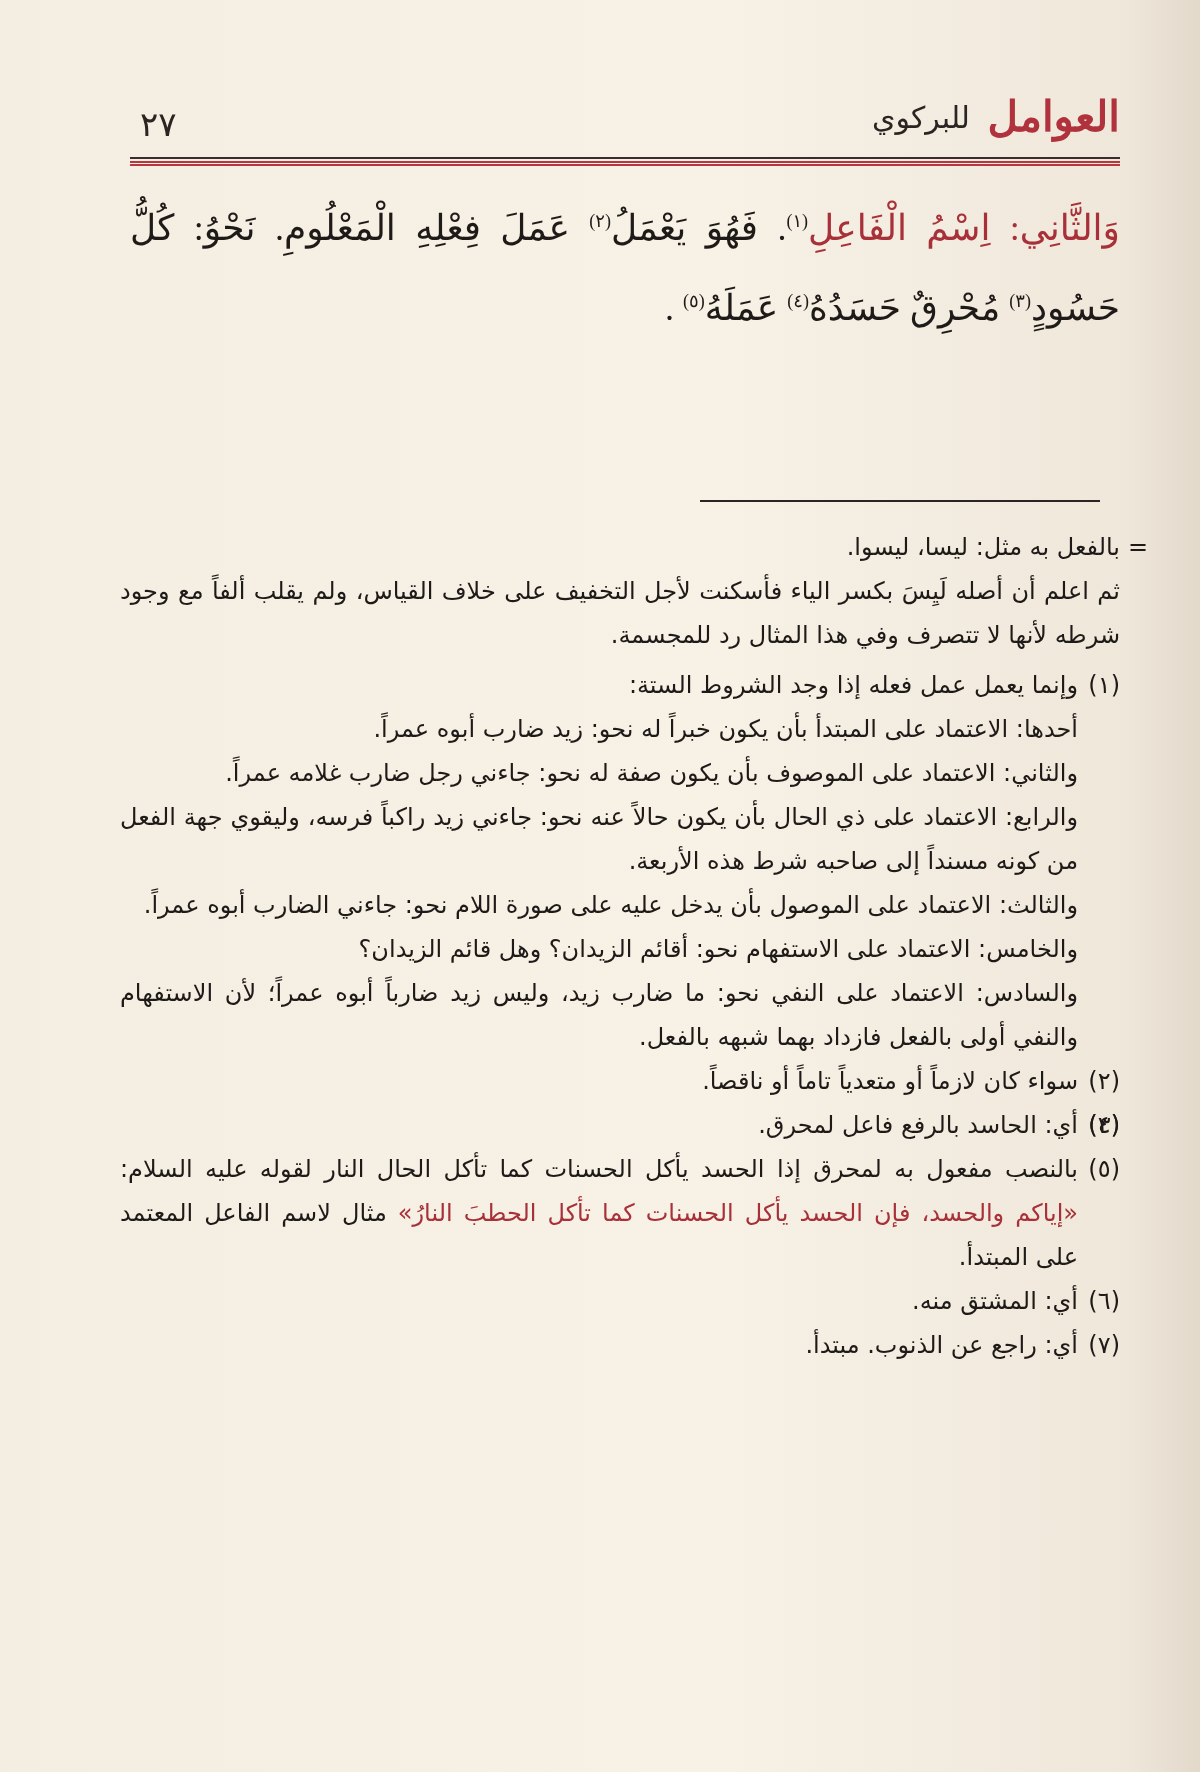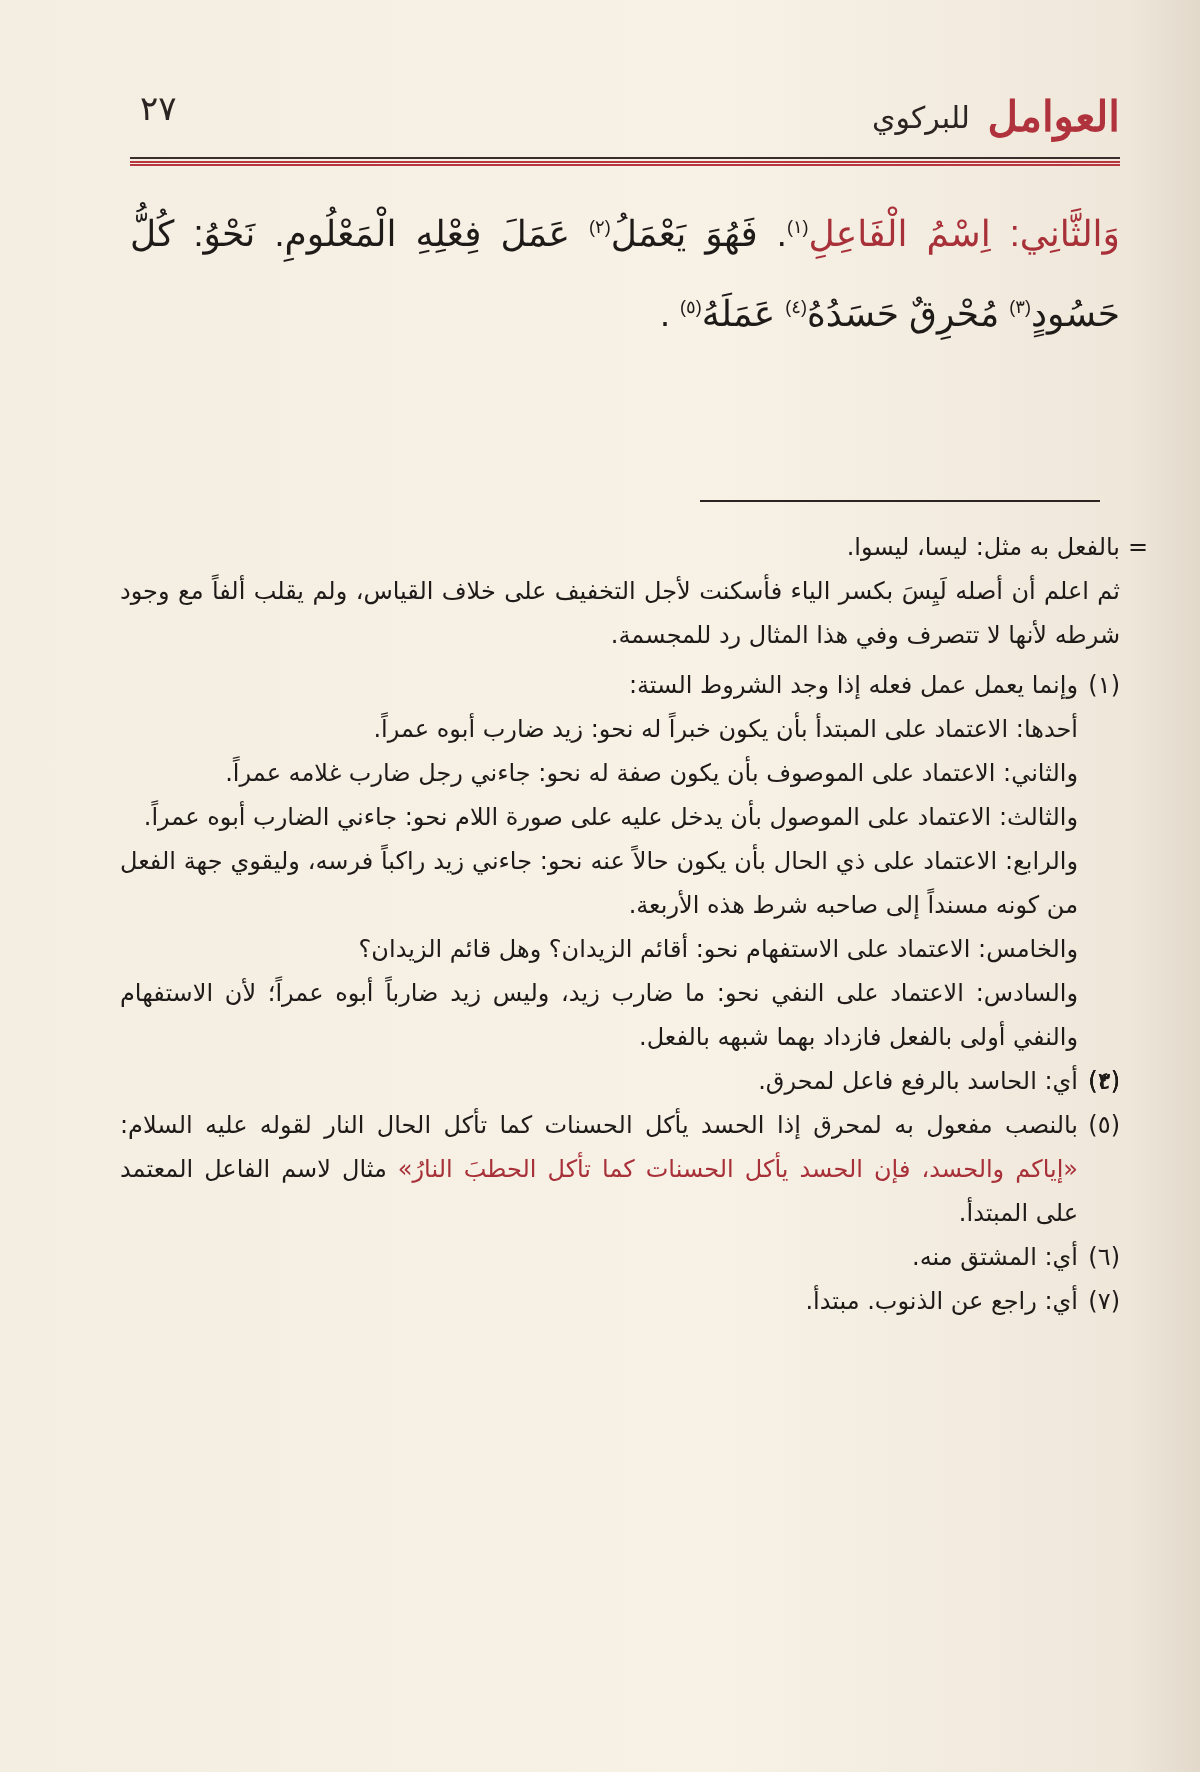--- a/index.html
+++ b/index.html
@@ -26,34 +26,34 @@
     position: absolute; right: 0; top: 12px;
     font-family: "DejaVu Serif", serif;
     font-size: 42px; line-height: 70px;
     color: #b0323c; font-weight: bold;
   }
   .author {
     position: absolute; right: 150px; top: 30px;
     font-size: 30px; color: #2a2422;
   }
   .page-number {
-    position: absolute; left: 10px; top: 18px;
+    position: absolute; left: 10px; top: 34px;
     font-size: 34px; color: #2a2422; font-family: "DejaVu Serif", serif;
   }
   .header-rule {
     position: absolute; top: 157px; left: 130px; width: 990px; height: 9px;
   }
   .header-rule .r1 { height: 2px; background: #3a2d2c; }
   .header-rule .r2 { height: 2px; background: #b8363f; margin-top: 2px; }
   .header-rule .r3 { height: 2px; background: #b8363f; margin-top: 1px; }
 
   
   .main {
-    position: absolute; top: 194px; left: 130px; width: 990px;
-    font-family: Liberation Sans, sans-serif;
+    position: absolute; top: 188px; left: 130px; width: 990px;
+    font-family: Liberation Serif, serif;
     font-size: 36px; line-height: 80px;
     text-align: justify;
   }
   .main p { margin: 0 0 20px 0; }
   .red { color: #a83038; }
   sup.ref { font-size: 18px; vertical-align: super; line-height: 0; }
 
   .footnote-rule {
     position: absolute; top: 500px; left: 700px; width: 400px; height: 2px;
     background: #2a2422;
@@ -106,27 +106,28 @@
       <span>بالفعل به مثل: ليسا، ليسوا.</span>
     </p>
     <p class="note cont">ثم اعلم أن أصله لَيِسَ بكسر الياء فأسكنت لأجل التخفيف على خلاف القياس، ولم يقلب ألفاً مع وجود شرطه لأنها لا تتصرف وفي هذا المثال رد للمجسمة.</p>
 
     <div class="note gap">
       <span class="num">(١)</span>
       <p class="sub" style="padding-right:0">وإنما يعمل عمل فعله إذا وجد الشروط الستة:</p>
     </div>
     <p class="sub">أحدها: الاعتماد على المبتدأ بأن يكون خبراً له نحو: زيد ضارب أبوه عمراً.</p>
     <p class="sub">والثاني: الاعتماد على الموصوف بأن يكون صفة له نحو: جاءني رجل ضارب غلامه عمراً.</p>
+    <p class="sub">والرابع: الاعتماد على ذي الحال بأن يكون حالاً عنه نحو: جاءني زيد راكباً فرسه، وليقوي جهة الفعل من كونه مسنداً إلى صاحبه شرط هذه الأربعة.</p>
     <p class="sub">والثالث: الاعتماد على الموصول بأن يدخل عليه على صورة اللام نحو: جاءني الضارب أبوه عمراً.</p>
-    <p class="sub">والرابع: الاعتماد على ذي الحال بأن يكون حالاً عنه نحو: جاءني زيد راكباً فرسه، وليقوي جهة الفعل من كونه مسنداً إلى صاحبه شرط هذه الأربعة.</p>
     <p class="sub">والخامس: الاعتماد على الاستفهام نحو: أقائم الزيدان؟ وهل قائم الزيدان؟</p>
     <p class="sub">والسادس: الاعتماد على النفي نحو: ما ضارب زيد، وليس زيد ضارباً أبوه عمراً؛ لأن الاستفهام والنفي أولى بالفعل فازداد بهما شبهه بالفعل.</p>
 
     <div class="note">
       <span class="num">(٢)</span>
+      <span>سواء كان لازماً أو متعدياً تاماً أو ناقصاً.</span>
     </div>
     <div class="note">
       <span class="num">(٣)</span>
     </div>
     <div class="note">
       <span class="num">(٤)</span>
       <span>أي: الحاسد بالرفع فاعل لمحرق.</span>
     </div>
     <div class="note">
       <span class="num">(٥)</span>

